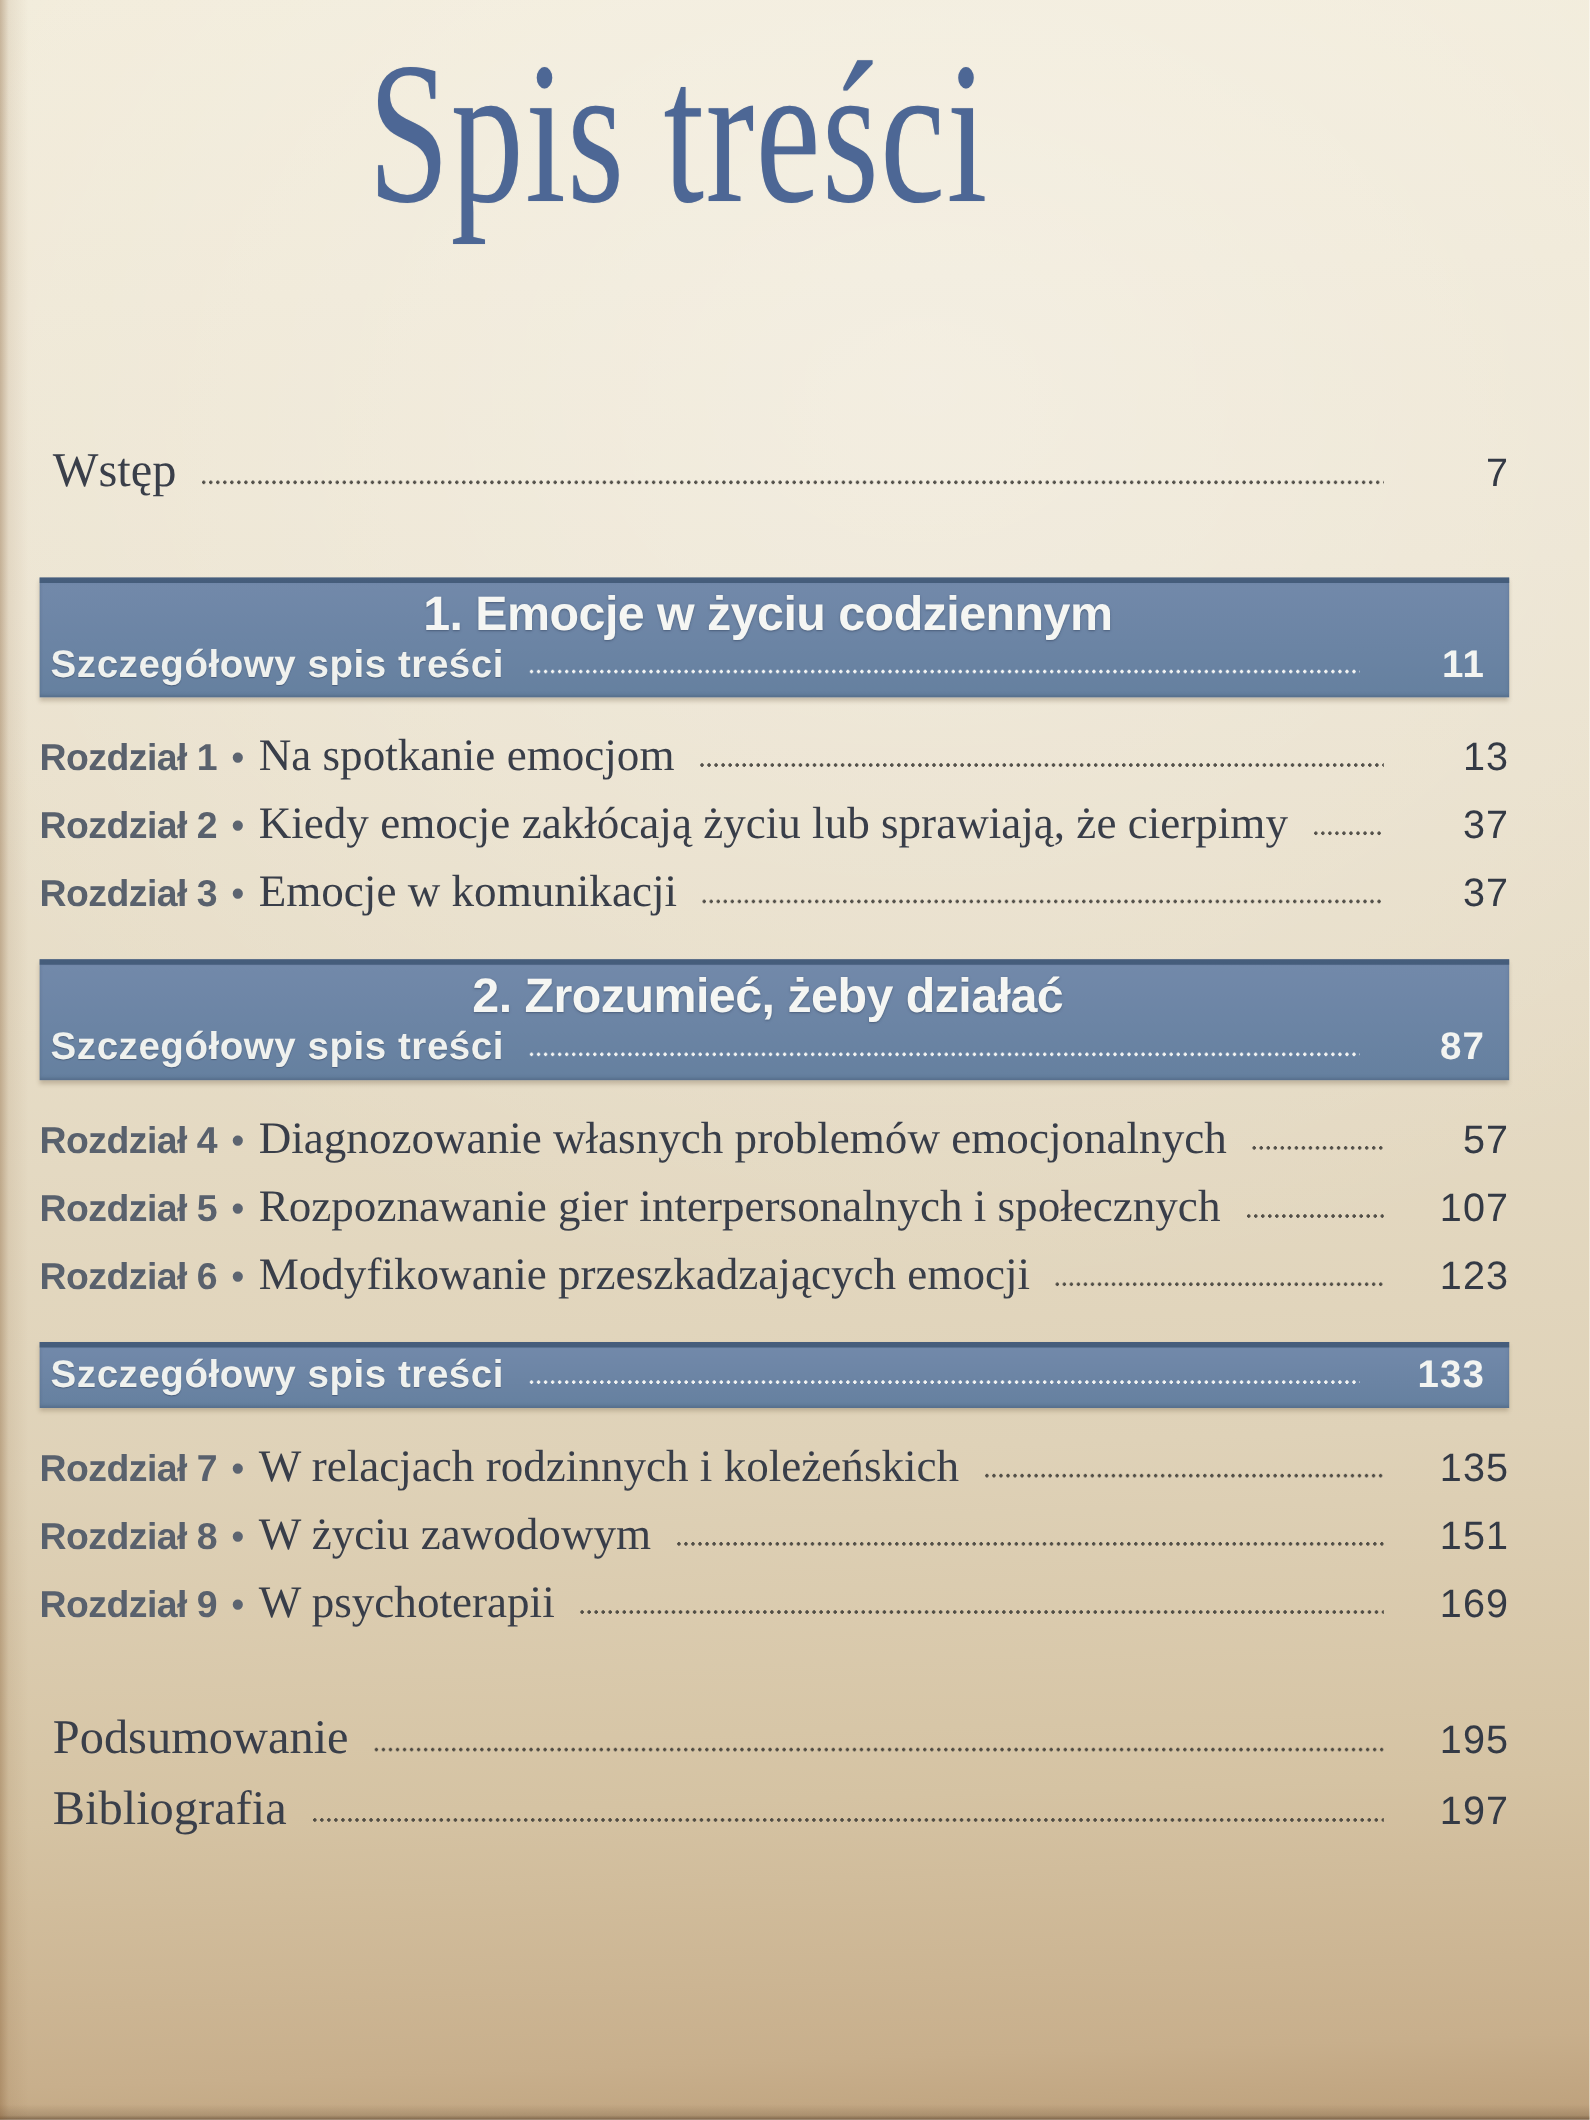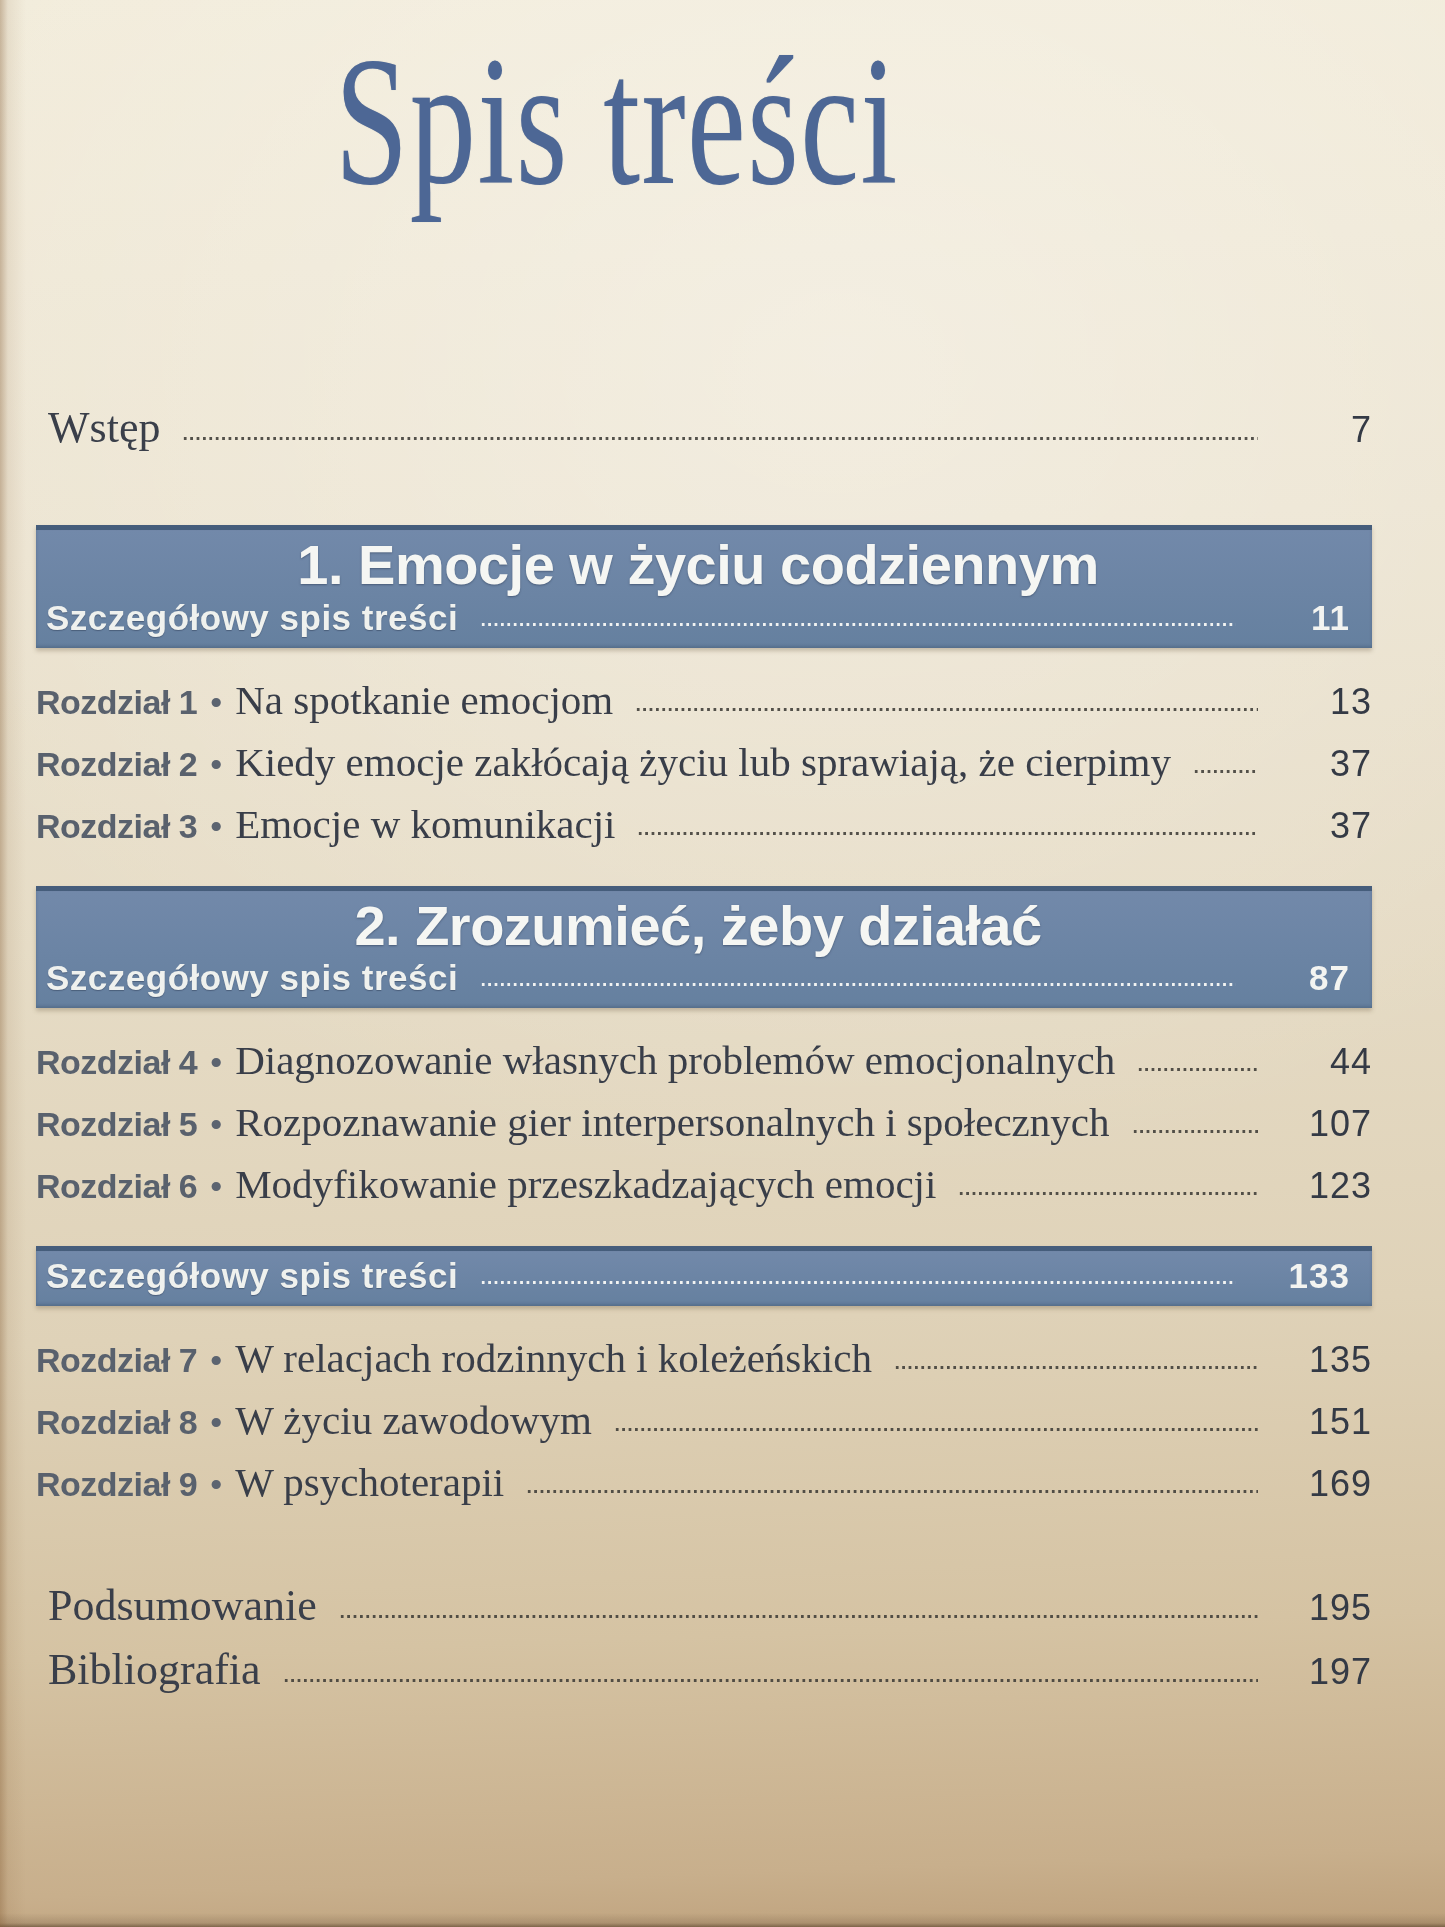--- a/index.html
+++ b/index.html
@@ -61,21 +61,21 @@
   .section { margin-top: 38px; }
   .section:first-of-type { margin-top: 72px; }
   .banner {
     background: linear-gradient(180deg, #7289aa 0%, #6b84a4 55%, #65809f 100%);
     border-top: 5px solid rgba(38,58,88,0.50);
     box-shadow: 0 3px 4px rgba(95,75,50,0.28), inset 0 -2px 3px rgba(40,55,80,0.25);
     padding: 4px 22px 10px 10px;
   }
   .banner-title {
     text-align: center;
-    font-weight: 700; font-size: 56px; line-height: 1.12;
+    font-weight: 700; font-size: 44px; line-height: 1.12;
     color: #f5f6f3; letter-spacing: -0.5px;
     text-shadow: 0 1px 2px rgba(45,60,85,0.55);
   }
   .banner-sub { display: flex; align-items: baseline; margin-top: 1px; white-space: nowrap; }
   .banner-sub-label {
     font-weight: 700; font-size: 35px; letter-spacing: 0.5px;
     color: #eff1ee; text-shadow: 0 1px 1px rgba(45,60,85,0.5);
   }
   .dots-white {
     background-image: radial-gradient(circle, rgba(250,250,247,0.95) 1.35px, rgba(0,0,0,0) 1.65px);
@@ -158,21 +158,21 @@
               <span class="dots dots-white"></span>
               <span class="row-page banner-page">87</span>
             </div>
           </div>
           <div class="chapters">
             <div class="row chap-row">
               <span class="chap-label">Rozdział 4</span>
               <span class="bullet">•</span>
               <span class="chap-title">Diagnozowanie własnych problemów emocjonalnych</span>
               <span class="dots"></span>
-              <span class="row-page">44</span>
+              <span class="row-page">57</span>
             </div>
             <div class="row chap-row">
               <span class="chap-label">Rozdział 5</span>
               <span class="bullet">•</span>
               <span class="chap-title">Rozpoznawanie gier interpersonalnych i społecznych</span>
               <span class="dots"></span>
               <span class="row-page">107</span>
             </div>
             <div class="row chap-row">
               <span class="chap-label">Rozdział 6</span>

